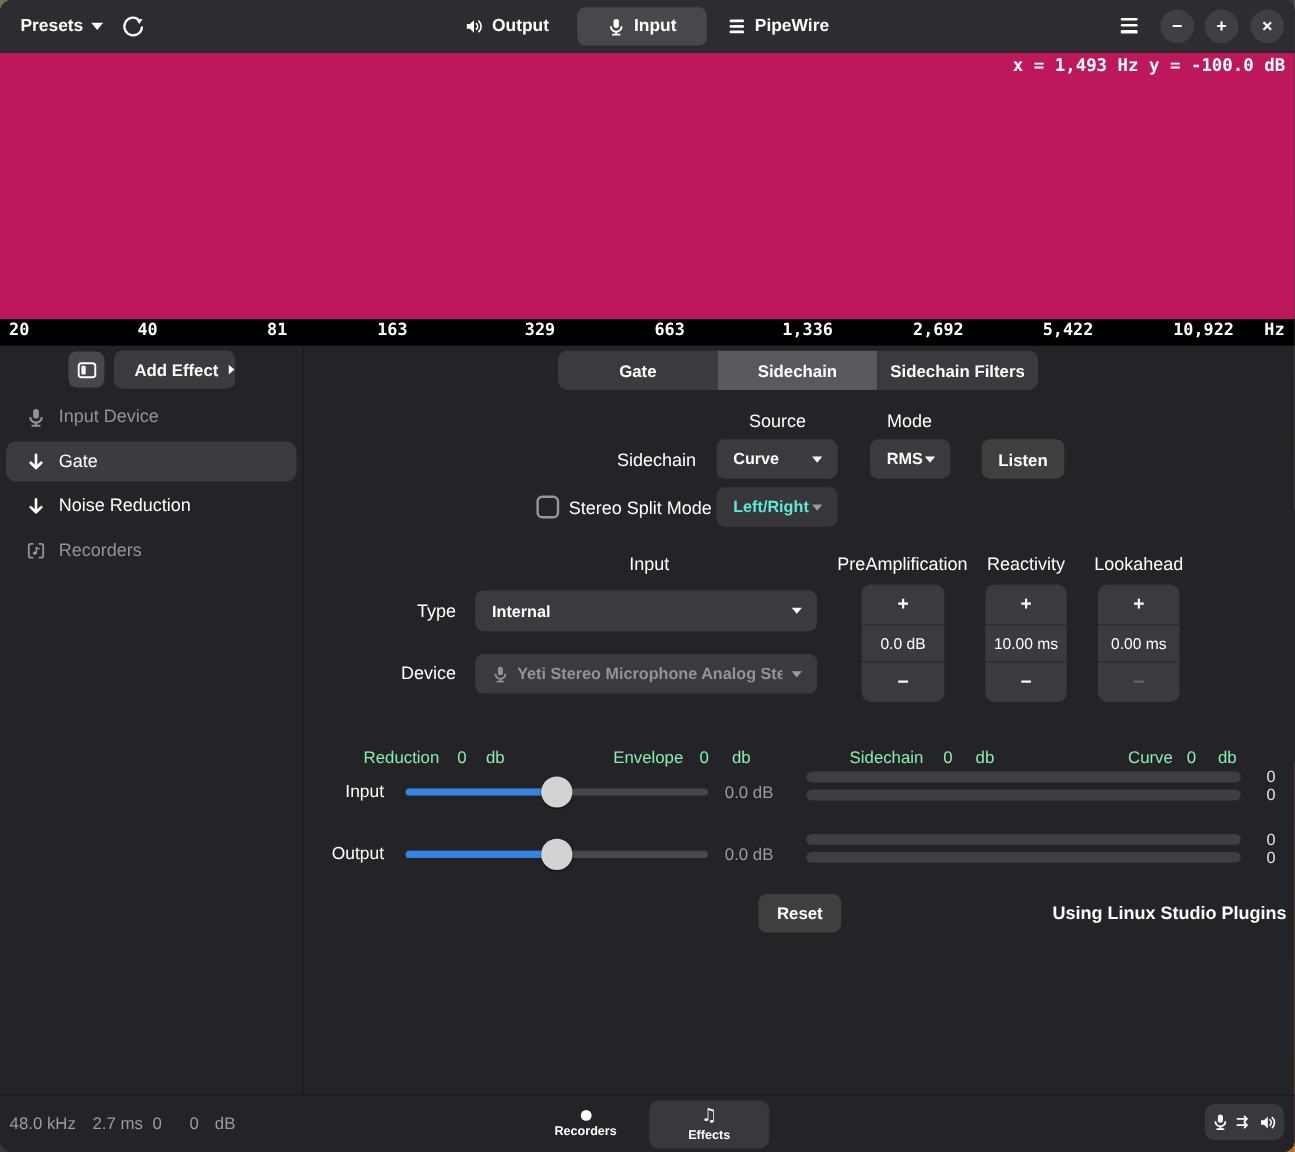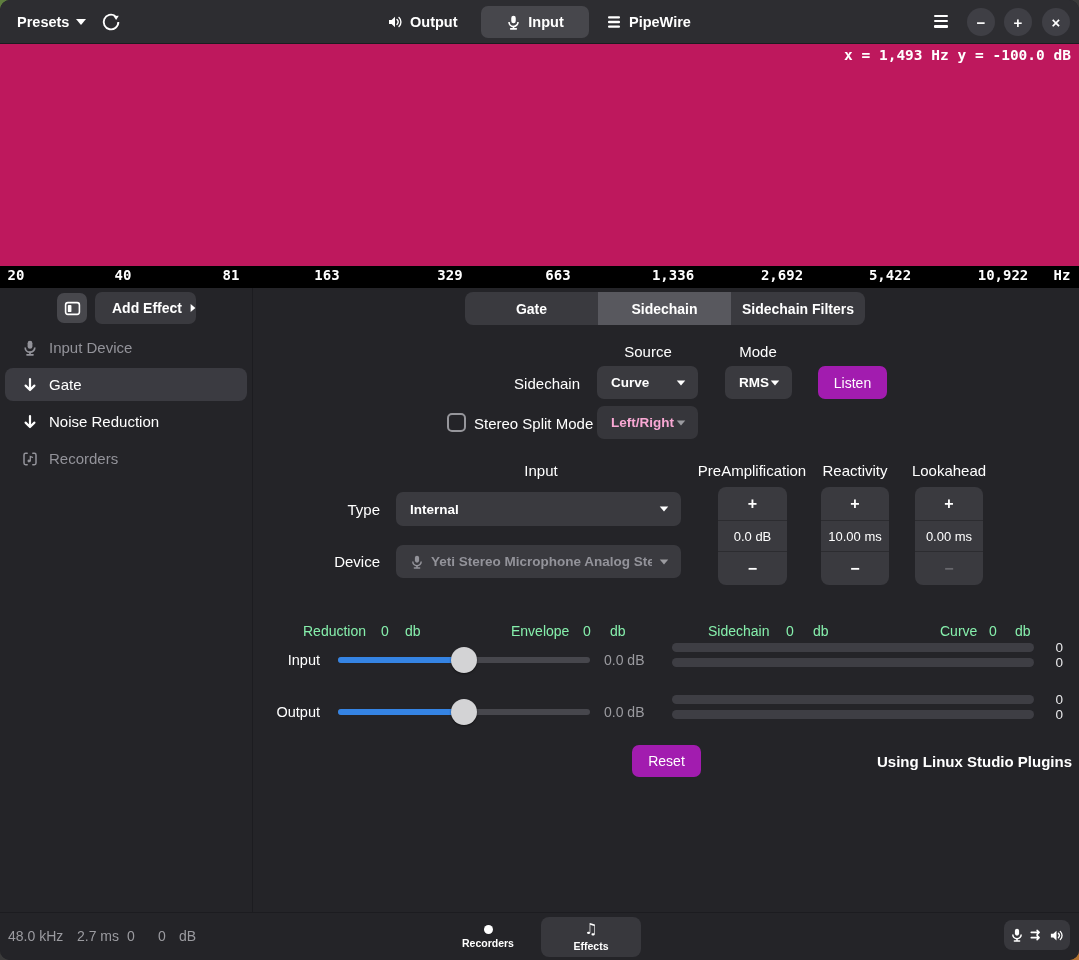--- a/index.html
+++ b/index.html
@@ -52,23 +52,23 @@
   
   .tabgroup { position:absolute; left:465px; top:292px; display:flex; border-radius:8px; overflow:hidden; }
   .tab { width:133px; height:33px; background:#3a3a3f; color:#fff; font-weight:700; font-size:14px;
          display:flex; align-items:center; justify-content:center; }
   .tab.selected { background:#58585e; }
   .lbl { font-size:15px; color:#ffffff; }
   .c-lbl { transform:translateX(-50%); white-space:nowrap; }
   .dropdown { background:#3a3a3f; border-radius:7px; display:flex; align-items:center;
               padding:0 12px 0 14px; font-weight:700; font-size:13.5px; color:#fff; }
   .dropdown .val { flex:1; text-align:left; white-space:nowrap; overflow:hidden; }
-  .dropdown.disabled { color:#f9a8d4; background:#36363b; }
-  .pushbtn { background:#a21caf; border-radius:7px; display:flex; align-items:center;
-             justify-content:center; font-weight:400; font-size:14px; color:#fff; }
+  .dropdown.disabled { color:#5eead4; background:#36363b; }
+  .pushbtn { background:#404040; border-radius:7px; display:flex; align-items:center;
+             justify-content:center; font-weight:700; font-size:14px; color:#fff; }
   .checkbox { width:19px; height:19px; border:2px solid #96969b; border-radius:5px; background:transparent; }
   .spin { background:#3a3a3f; border-radius:8px; display:flex; flex-direction:column; overflow:hidden; }
   .spin > div { display:flex; align-items:center; justify-content:center; }
   .spin .plus, .spin .minus { height:33px; font-weight:700; font-size:16px; }
   .spin .value { height:32px; font-size:13px; border-top:1px solid #2c2c30; border-bottom:1px solid #2c2c30; }
   .spin .minus.disabled { color:#68686d; }
   .readout-lbl, .readout-val, .readout-unit { position:absolute; font-size:14px; color:#86efac; white-space:nowrap;margin-top:16px; }
 
   .slider-wrap { position:absolute; height:28px; display:flex; align-items:center; }
   .slider-track { position:relative; width:100%; height:6px; border-radius:3px; background:#47474d; }

